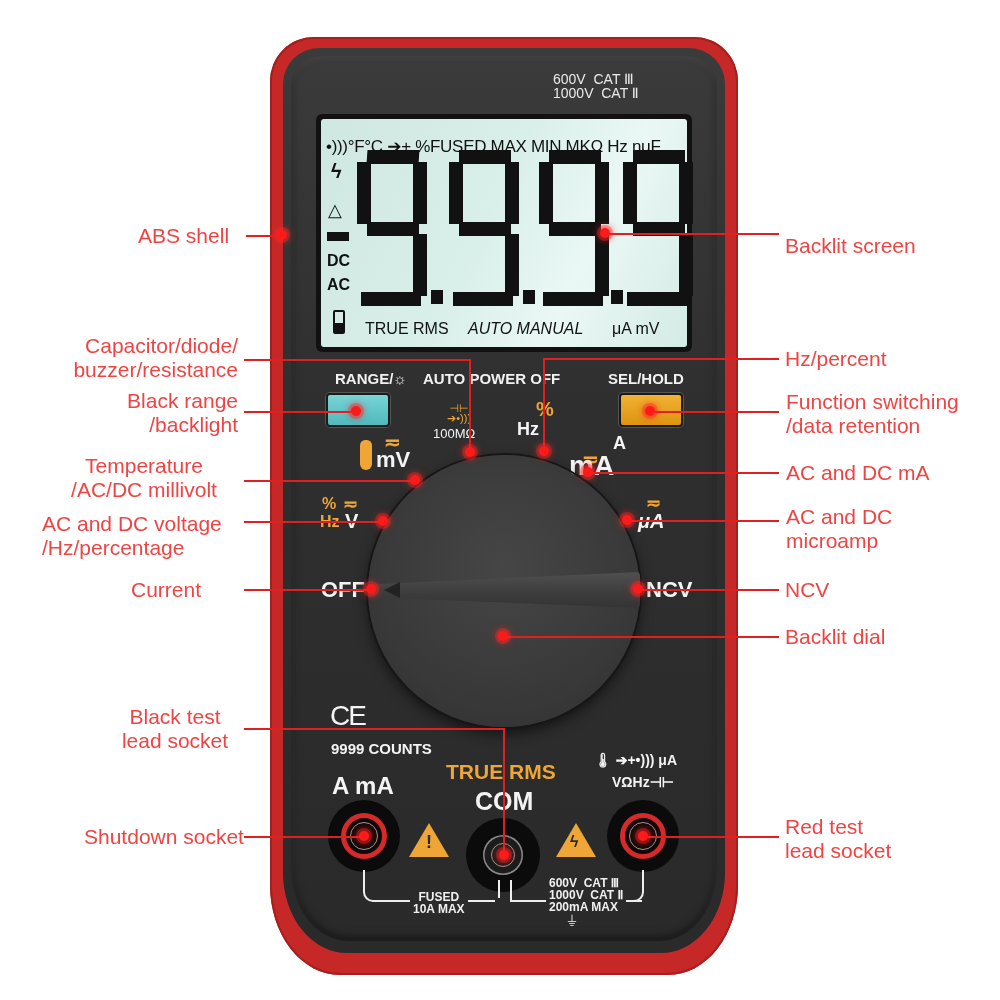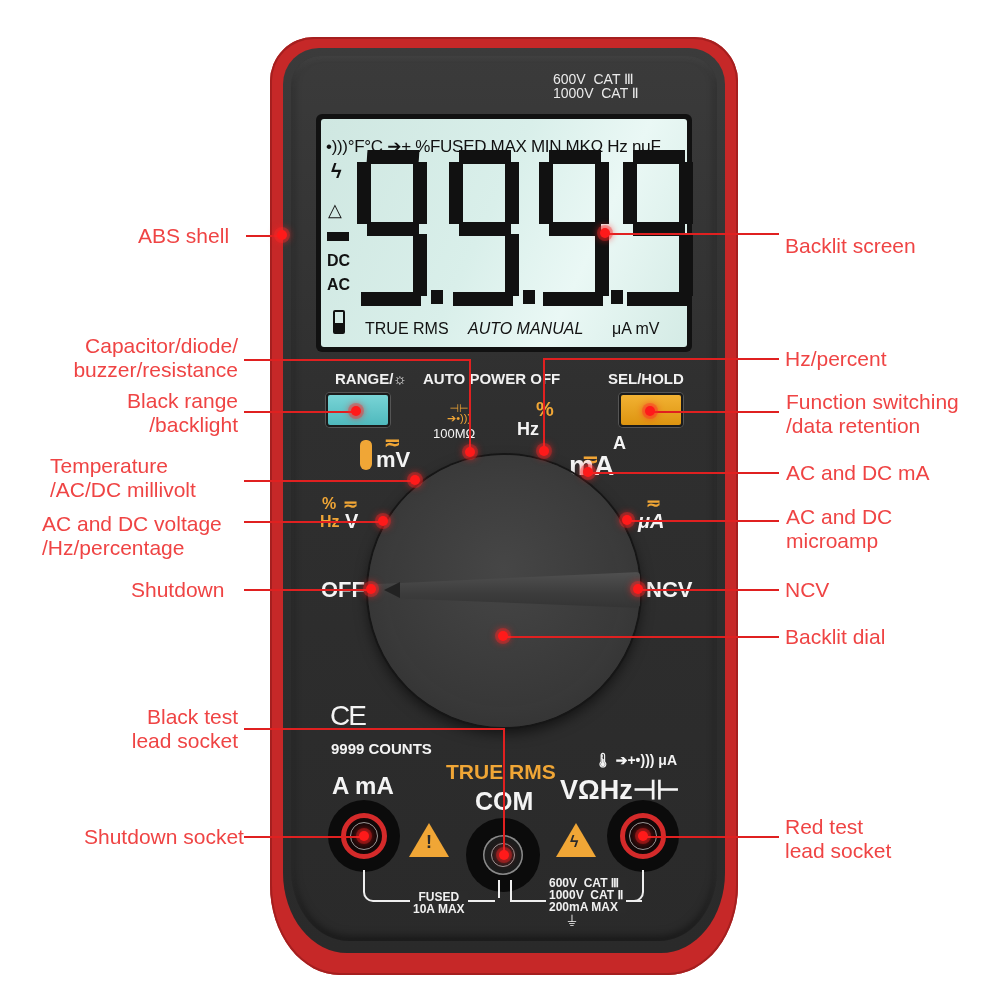--- a/index.html
+++ b/index.html
@@ -166,21 +166,21 @@
 <div class="abs dial-bar"></div>
 <div class="abs" style="left:384px;top:582px;width:0;height:0;border-top:8px solid transparent;border-bottom:8px solid transparent;border-right:16px solid #222;"></div>
 
 <div class="abs white" style="left:330px;top:700px;font-size:28px;letter-spacing:-2px;">CE</div>
 <div class="abs white" style="left:331px;top:740px;font-size:15px;font-weight:bold;">9999 COUNTS</div>
 <div class="abs orange" style="left:446px;top:760px;font-size:21px;font-weight:bold;">TRUE RMS</div>
 
 <div class="abs white" style="left:332px;top:772px;font-size:24px;font-weight:bold;">A  mA</div>
 <div class="abs white" style="left:475px;top:787px;font-size:25px;font-weight:bold;">COM</div>
 <div class="abs white" style="left:594px;top:752px;font-size:14px;font-weight:bold;">🌡 ➔+•))) μA</div>
-<div class="abs white" style="left:560px;top:774px;font-size:27px;font-weight:bold;">VΩHz⊣⊢</div>
+<div class="abs white" style="left:612px;top:774px;font-size:14px;font-weight:bold;">VΩHz⊣⊢</div>
 
 <div class="abs socket" style="left:328px;top:800px;width:72px;height:72px;"></div>
 <div class="abs socket-ring-red" style="left:341px;top:813px;width:46px;height:46px;"></div>
 <div class="abs socket-ring-grey" style="left:350px;top:822px;width:28px;height:28px;"></div>
 
 <div class="abs socket" style="left:466px;top:818px;width:74px;height:74px;"></div>
 <div class="abs" style="left:483px;top:835px;width:40px;height:40px;border-radius:50%;background:#1c1c1c;box-shadow:inset 0 0 0 1.5px #8a8a8a;"></div>
 <div class="abs socket-ring-grey" style="left:491px;top:843px;width:24px;height:24px;"></div>
 
 <div class="abs socket" style="left:607px;top:800px;width:72px;height:72px;"></div>
@@ -212,35 +212,35 @@
 buzzer/resistance</div>
 <div class="line hline" style="left:244px;top:359px;width:226px;"></div>
 <div class="line vline" style="left:469px;top:359px;height:93px;"></div>
 <div class="dot" style="left:470px;top:452px;"></div>
 
 <div class="abs callout left" style="left:80px;top:389px;white-space:pre;text-align:right;width:158px;">Black range
 /backlight</div>
 <div class="line hline" style="left:244px;top:411px;width:112px;"></div>
 <div class="dot" style="left:356px;top:411px;"></div>
 
-<div class="abs callout left" style="left:50px;top:454px;white-space:pre;text-align:left;width:188px;">Temperature
+<div class="abs callout left" style="left:50px;top:454px;white-space:pre;text-align:center;width:188px;">Temperature
 /AC/DC millivolt</div>
 <div class="line hline" style="left:244px;top:480px;width:171px;"></div>
 <div class="dot" style="left:415px;top:480px;"></div>
 
 <div class="abs callout left" style="left:42px;top:512px;white-space:pre;text-align:left;width:196px;">AC and DC voltage
 /Hz/percentage</div>
 <div class="line hline" style="left:244px;top:521px;width:139px;"></div>
 <div class="dot" style="left:383px;top:521px;"></div>
 
-<div class="abs callout left" style="left:131px;top:578px;">Shutdown</div>
+<div class="abs callout left" style="left:131px;top:578px;">Current</div>
 <div class="line hline" style="left:244px;top:589px;width:127px;"></div>
 <div class="dot" style="left:371px;top:589px;"></div>
 
-<div class="abs callout left" style="left:112px;top:705px;white-space:pre;text-align:right;width:126px;">Black test
+<div class="abs callout left" style="left:112px;top:705px;white-space:pre;text-align:center;width:126px;">Black test
 lead socket</div>
 <div class="line hline" style="left:244px;top:728px;width:260px;"></div>
 <div class="line vline" style="left:503px;top:728px;height:126px;"></div>
 <div class="dot" style="left:504px;top:855px;"></div>
 
 <div class="abs callout left" style="left:84px;top:825px;">Shutdown socket</div>
 <div class="line hline" style="left:244px;top:836px;width:120px;"></div>
 <div class="dot" style="left:364px;top:836px;"></div>
 
 <div class="abs callout" style="left:785px;top:222px;margin-top:12px;">Backlit screen</div>

